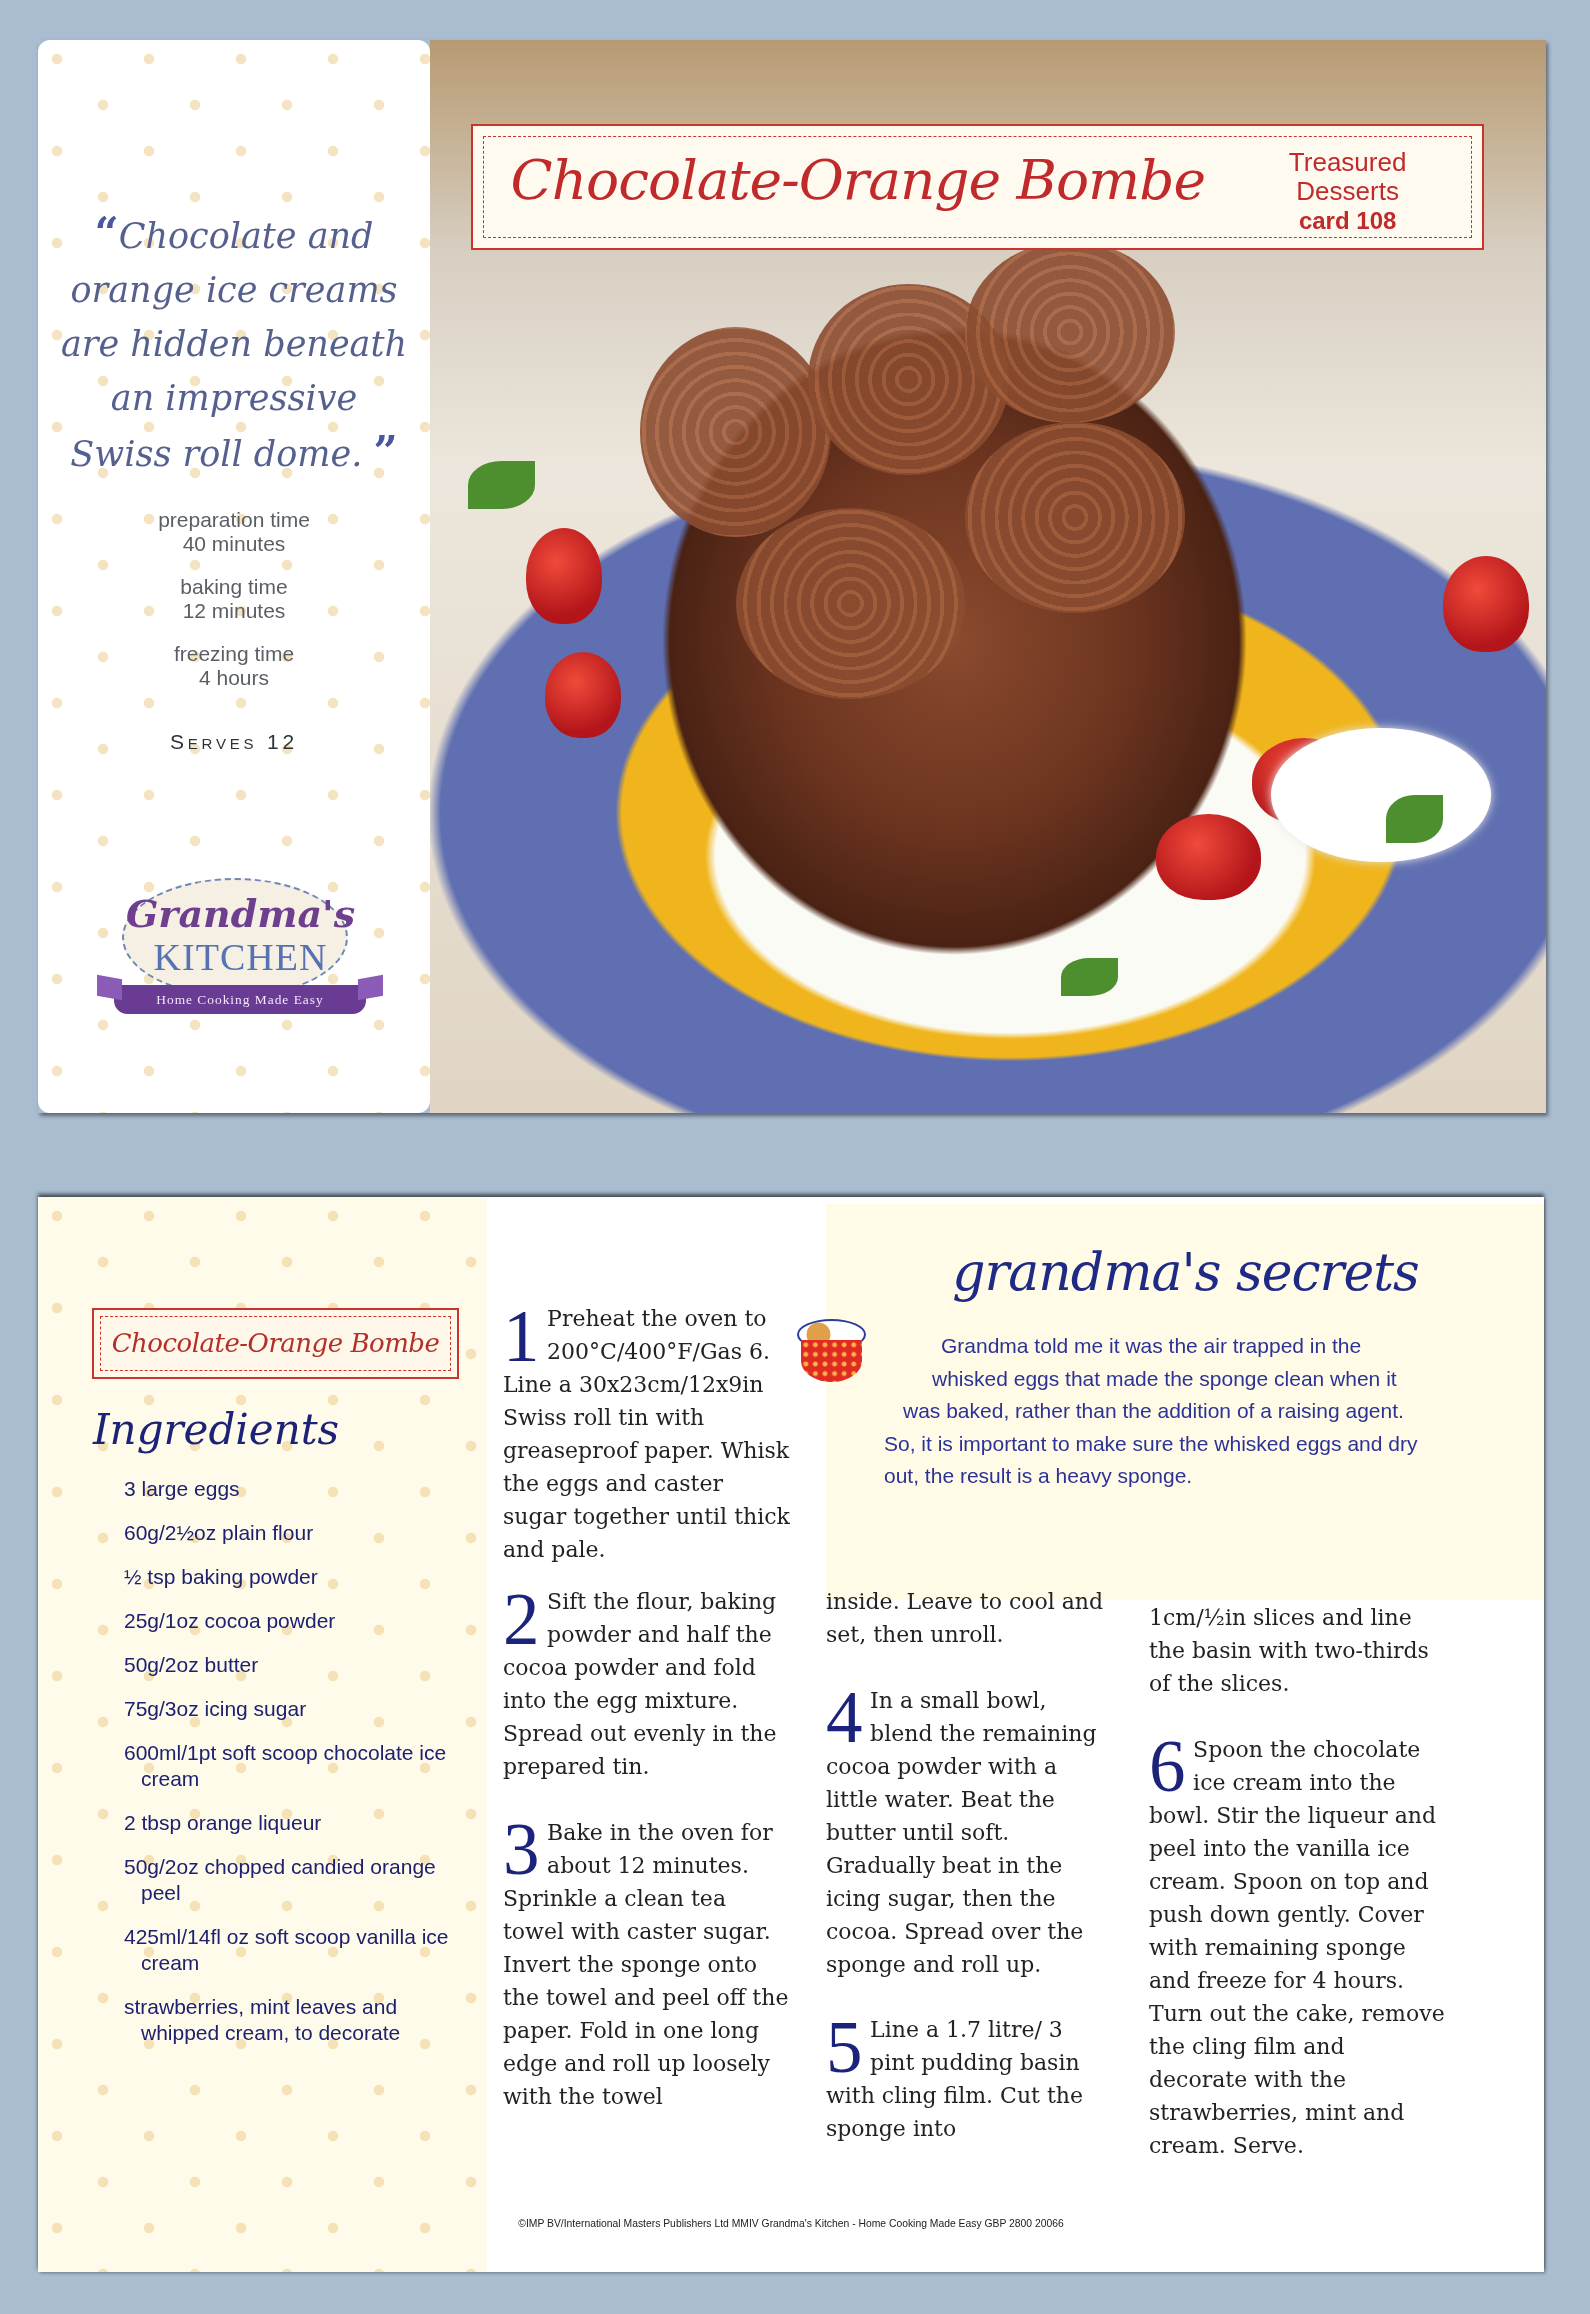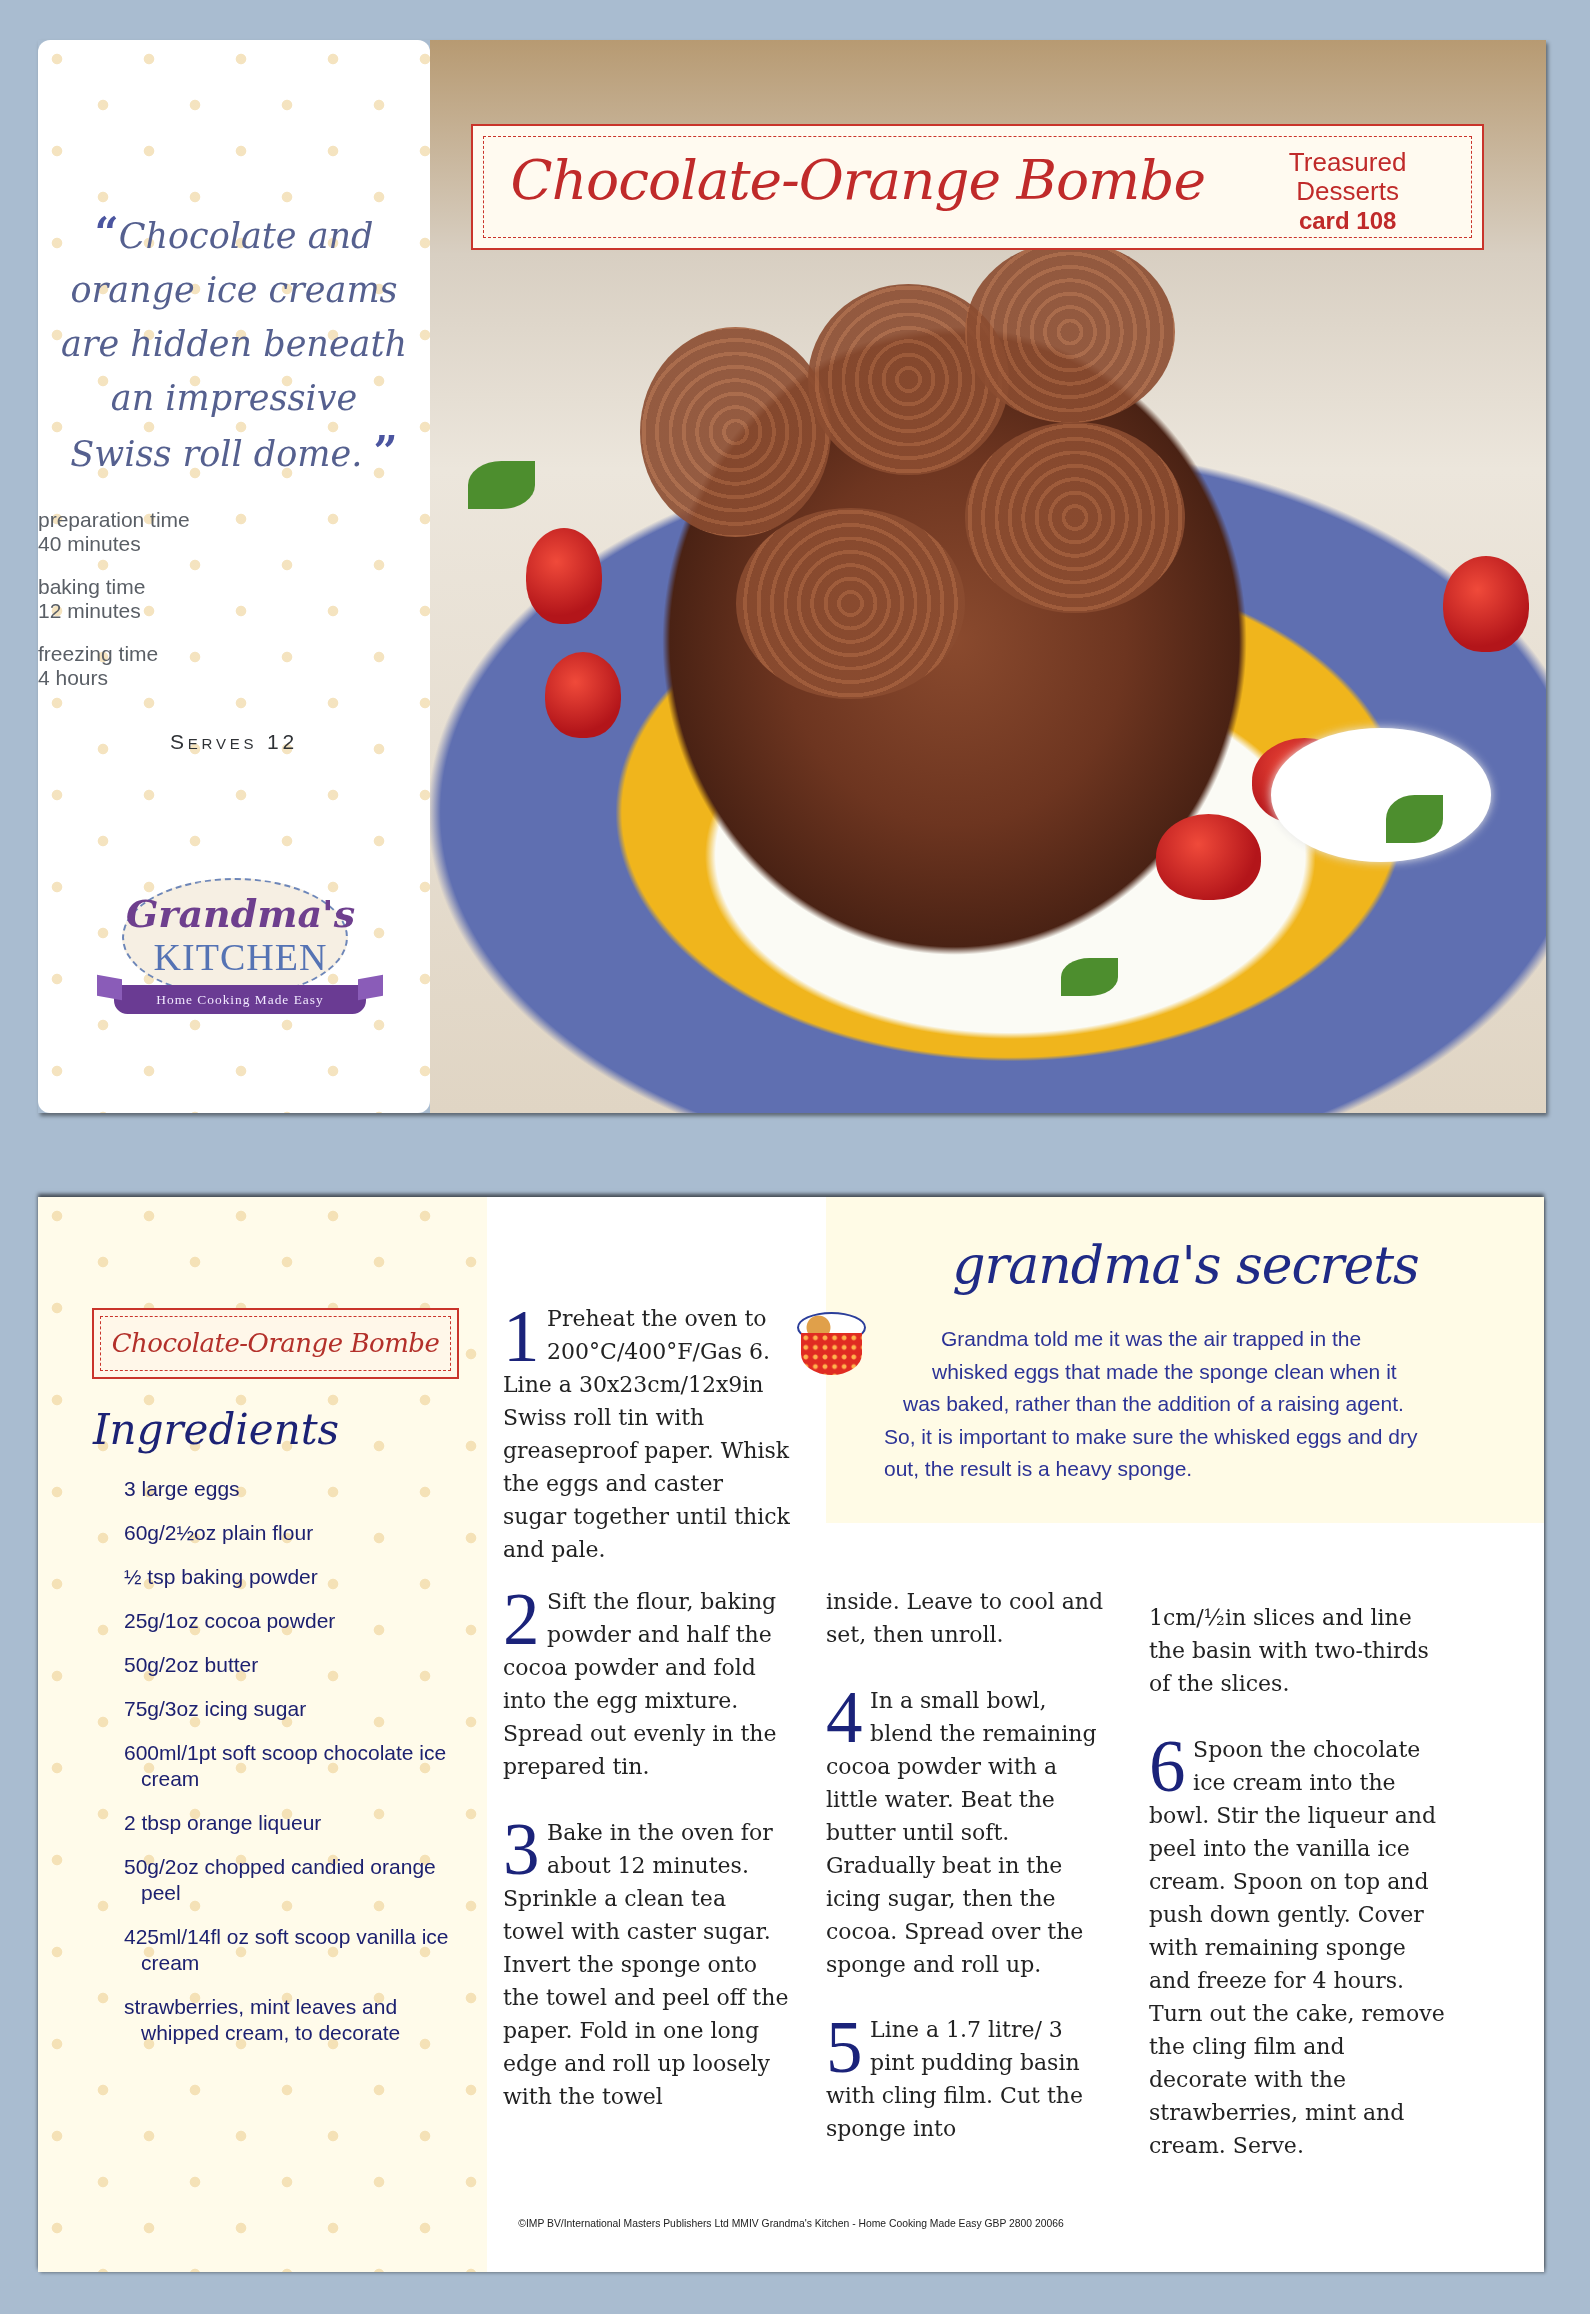--- a/index.html
+++ b/index.html
@@ -26,21 +26,21 @@
     position:absolute; left:0; top:0; width:392px; height:100%;
   }
   .front-side.pattern { background-color:#ffffff;border-radius:12px; }
   .quote {
     position:absolute; left:0; top:167px; width:392px; text-align:center;
     font-family:"DejaVu Serif", serif; font-style:italic;
     color:#55608f; font-size:35px; line-height:54px;
   }
   .quote .qm { color:#4b55a0; font-weight:bold; font-style:normal; font-size:42px; }
   .times {
-    position:absolute; left:0; top:468px; width:392px; 
+    position:absolute; left:0; top:468px; width:392px; text-align:center;
     color:#5a5f66; font-size:21px; line-height:24px;
   }
   .times .t { margin-bottom:19px; }
   .serves {
     position:absolute; left:0; top:690px; width:392px; text-align:center;
     color:#2f3236; font-size:21px; letter-spacing:3.8px;
   }
   .serves .sc { font-variant:small-caps; }
   .logo {
     position:absolute; left:59px; top:832px; width:287px; height:163px;
@@ -126,21 +126,21 @@
     position:absolute; left:55px; top:208px;
     font-family:"DejaVu Serif", serif; font-style:italic; color:#1c2275; font-size:42px;
   }
   .ingr-list {
     position:absolute; left:86px; top:279px; width:344px; margin:0; padding:0; list-style:none;
     color:#1d2170; font-size:21px; line-height:26px;
   }
   .ingr-list li { margin-bottom:18px; padding-left:17px; text-indent:-17px; }
 
   .secrets {
-    position:absolute; left:788px; top:0; width:719px; height:326px;
+    position:absolute; left:788px; top:7px; width:719px; height:396px;
     background:#fffbe6;
   }
   .secrets-title {
     position:absolute; left:0; top:38px; width:100%; text-align:center;
     font-family:"DejaVu Serif", serif; font-style:italic; color:#1f2a86; font-size:52px; letter-spacing:-1px;
   }
   .bowl {
     position:absolute; left:-29px; top:115px; width:69px; height:65px;
   }
   .bowl-top { position:absolute; left:0; top:0; width:69px; height:31px; border-radius:50%;

